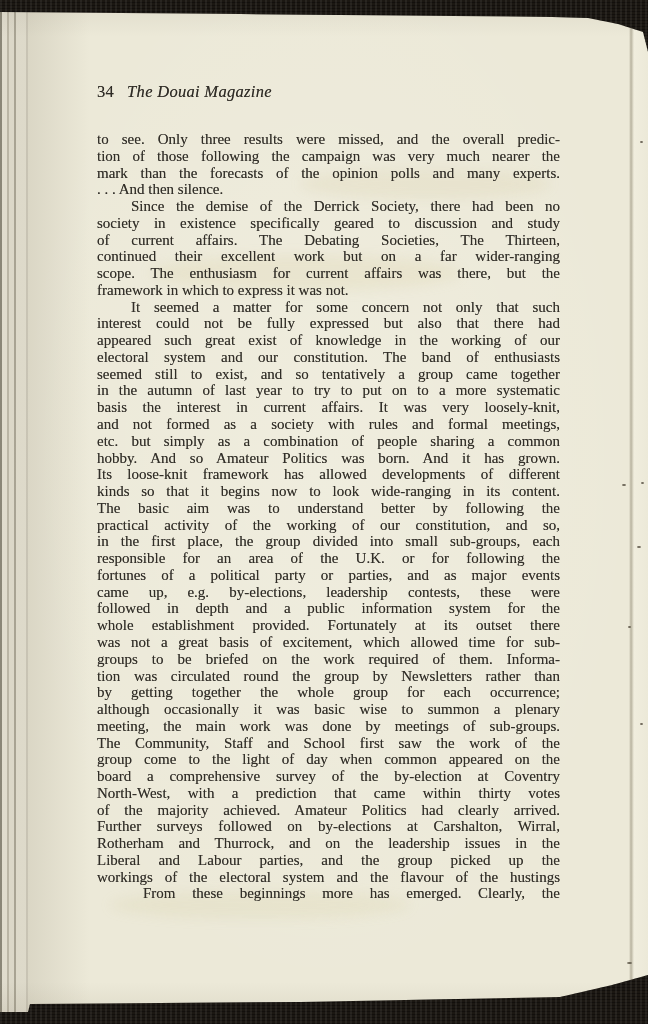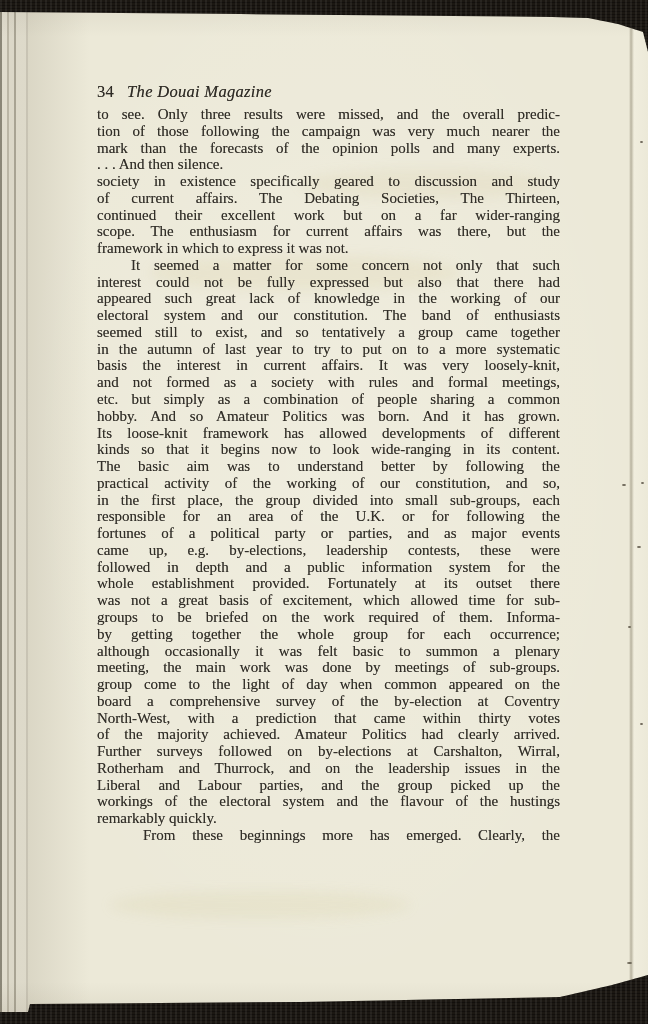--- a/index.html
+++ b/index.html
@@ -84,21 +84,21 @@
     display: flex; align-items: baseline;
     color: #2f2c26;
     font-size: 16.5px;
     letter-spacing: 0.3px;
     text-shadow: 0 0 0.3px rgba(47,44,38,0.6);
   }
   .page-num { margin-right: 13px; }
   .head-title { font-style: italic; }
   
   .text-block {
-    position: absolute; left: 97px; top: 106px; width: 463px;
+    position: absolute; left: 97px; top: 131px; width: 463px;
     color: #312e28;
     font-size: 15px;
     line-height: 16.78px;
     text-shadow: 0 0 0.35px rgba(49,46,40,0.55);
   }
   .line {
     text-align: justify;
     text-align-last: justify;
     white-space: normal;
     height: 16.78px;
@@ -126,59 +126,61 @@
   <div class="running-head">
     <span class="page-num">34</span>
     <span class="head-title">The Douai Magazine</span>
   </div>
 
   <div class="text-block">
       <div class="line">to see. Only three results were missed, and the overall predic-</div>
       <div class="line">tion of those following the campaign was very much nearer the</div>
       <div class="line">mark than the forecasts of the opinion polls and many experts.</div>
       <div class="line unjustified">. . . And then silence.</div>
+      <div class="line indent-1">Since the demise of the Derrick Society, there had been no</div>
       <div class="line">society in existence specifically geared to discussion and study</div>
       <div class="line">of current affairs. The Debating Societies, The Thirteen,</div>
       <div class="line">continued their excellent work but on a far wider-ranging</div>
       <div class="line">scope. The enthusiasm for current affairs was there, but the</div>
       <div class="line unjustified">framework in which to express it was not.</div>
       <div class="line indent-1">It seemed a matter for some concern not only that such</div>
       <div class="line">interest could not be fully expressed but also that there had</div>
-      <div class="line">appeared such great lack of knowledge in the working of our</div>
+      <div class="line">appeared such great exist of knowledge in the working of our</div>
       <div class="line">electoral system and our constitution. The band of enthusiasts</div>
       <div class="line">seemed still to exist, and so tentatively a group came together</div>
       <div class="line">in the autumn of last year to try to put on to a more systematic</div>
       <div class="line">basis the interest in current affairs. It was very loosely-knit,</div>
       <div class="line">and not formed as a society with rules and formal meetings,</div>
       <div class="line">etc. but simply as a combination of people sharing a common</div>
       <div class="line">hobby. And so Amateur Politics was born. And it has grown.</div>
       <div class="line">Its loose-knit framework has allowed developments of different</div>
       <div class="line">kinds so that it begins now to look wide-ranging in its content.</div>
       <div class="line">The basic aim was to understand better by following the</div>
       <div class="line">practical activity of the working of our constitution, and so,</div>
       <div class="line">in the first place, the group divided into small sub-groups, each</div>
       <div class="line">responsible for an area of the U.K. or for following the</div>
       <div class="line">fortunes of a political party or parties, and as major events</div>
       <div class="line">came up, e.g. by-elections, leadership contests, these were</div>
       <div class="line">followed in depth and a public information system for the</div>
       <div class="line">whole establishment provided. Fortunately at its outset there</div>
       <div class="line">was not a great basis of excitement, which allowed time for sub-</div>
       <div class="line">groups to be briefed on the work required of them. Informa-</div>
+      <div class="line">tion was circulated round the group by Newsletters rather than</div>
       <div class="line">by getting together the whole group for each occurrence;</div>
-      <div class="line">although occasionally it was felt basic to summon a plenary</div>
+      <div class="line">although occasionally it was basic wise to summon a plenary</div>
       <div class="line">meeting, the main work was done by meetings of sub-groups.</div>
+      <div class="line">The Community, Staff and School first saw the work of the</div>
       <div class="line">group come to the light of day when common appeared on the</div>
       <div class="line">board a comprehensive survey of the by-election at Coventry</div>
       <div class="line">North-West, with a prediction that came within thirty votes</div>
       <div class="line">of the majority achieved. Amateur Politics had clearly arrived.</div>
       <div class="line">Further surveys followed on by-elections at Carshalton, Wirral,</div>
       <div class="line">Rotherham and Thurrock, and on the leadership issues in the</div>
       <div class="line">Liberal and Labour parties, and the group picked up the</div>
       <div class="line">workings of the electoral system and the flavour of the hustings</div>
-      <div class="line unjustified">remarkably quickly.</div>
       <div class="line indent-2">From these beginnings more has emerged. Clearly, the</div>
     </div>
 
   <div class="speck" style="left:640px; top:141px;"></div>
   <div class="speck" style="left:622px; top:484px; width:4px;"></div>
   <div class="speck" style="left:641px; top:482px;"></div>
   <div class="speck" style="left:637px; top:546px; width:4px;"></div>
   <div class="speck" style="left:628px; top:626px;"></div>
   <div class="speck" style="left:640px; top:723px;"></div>
   <div class="speck" style="left:627px; top:962px; width:5px;"></div>

